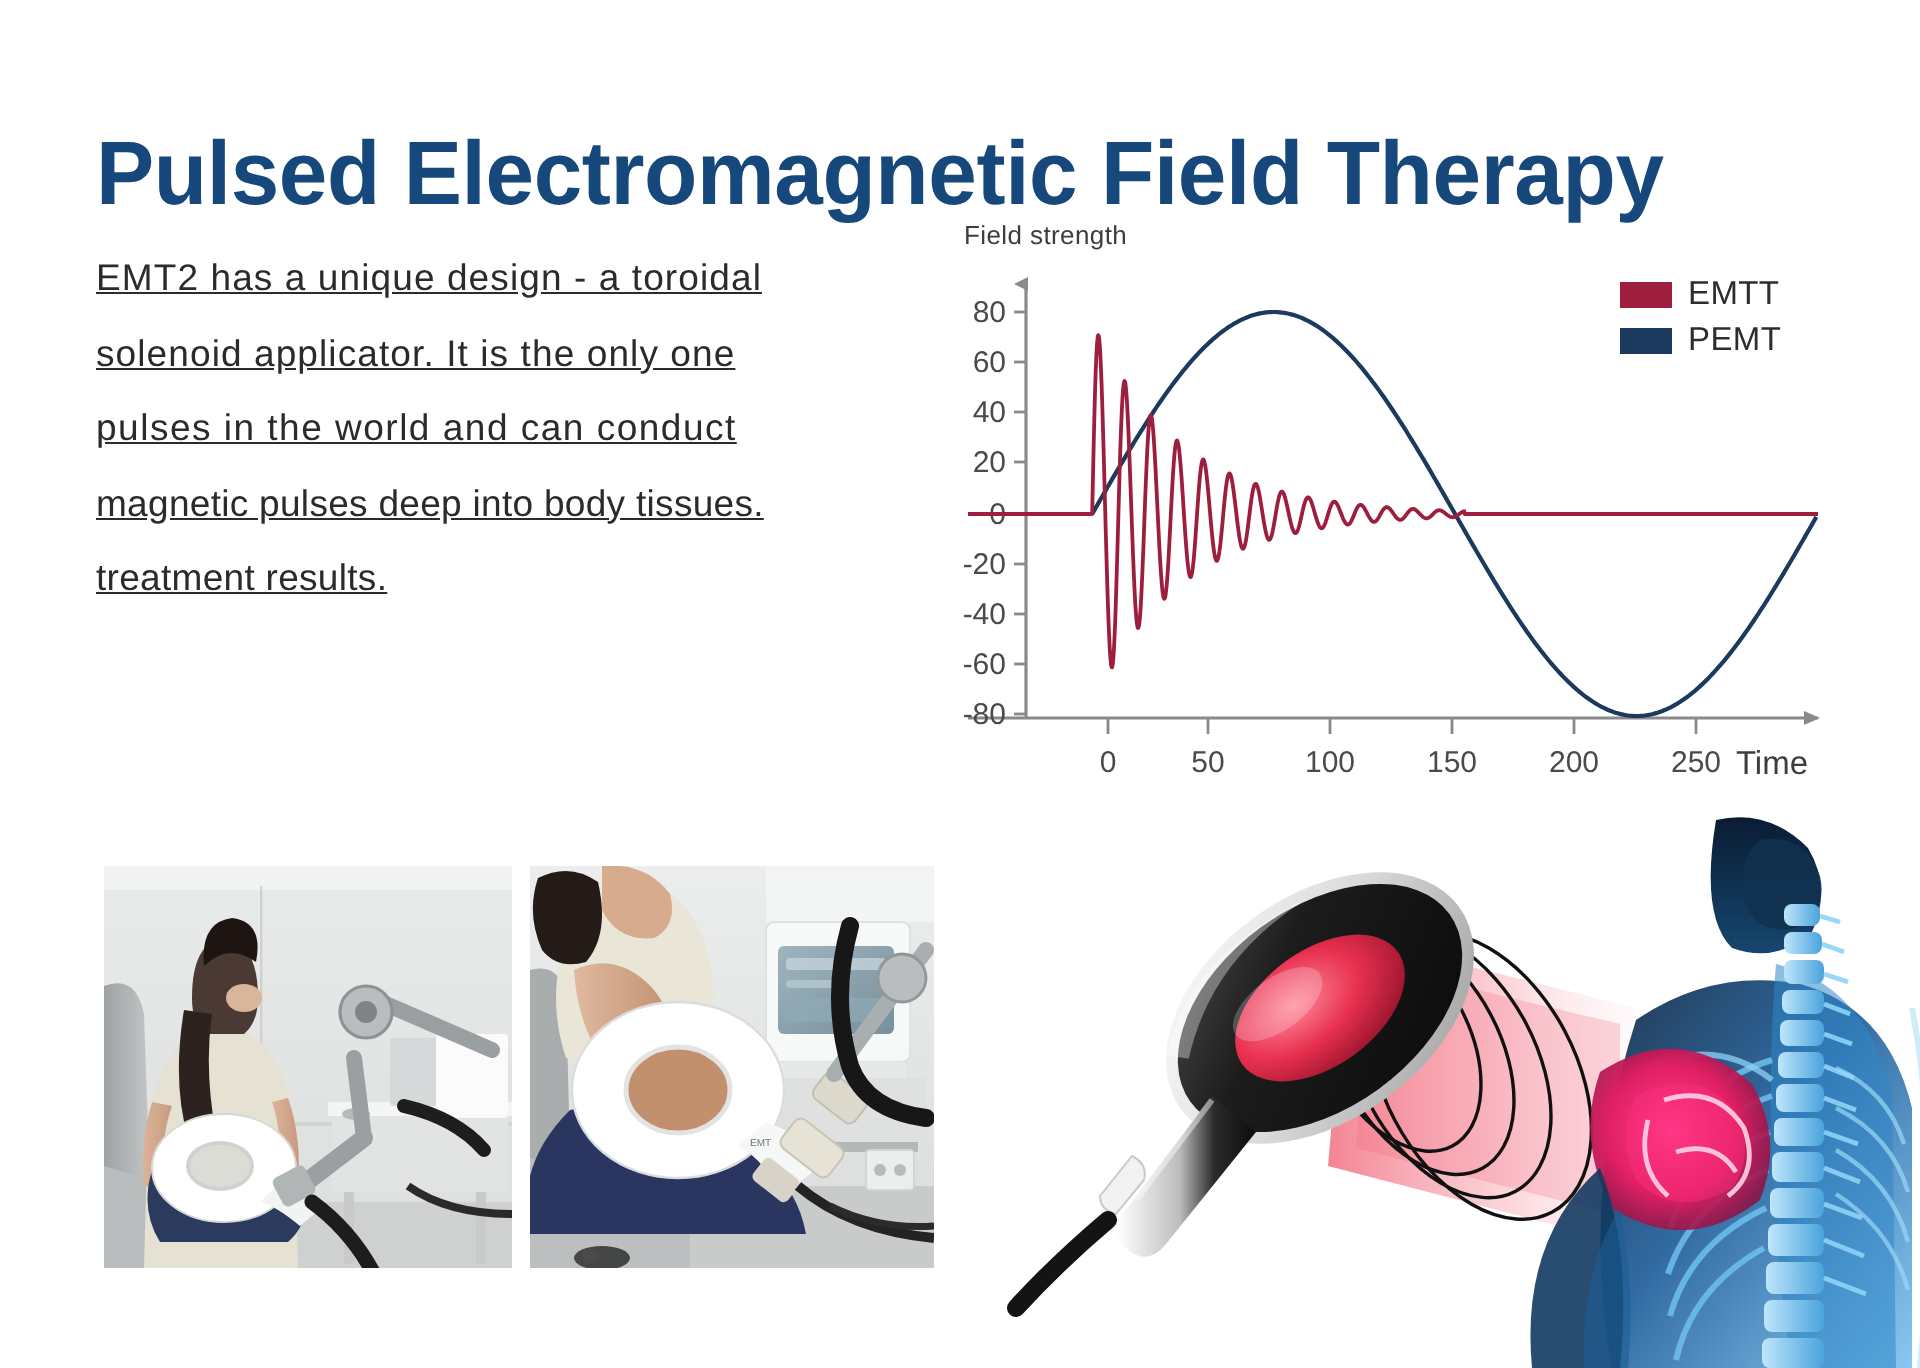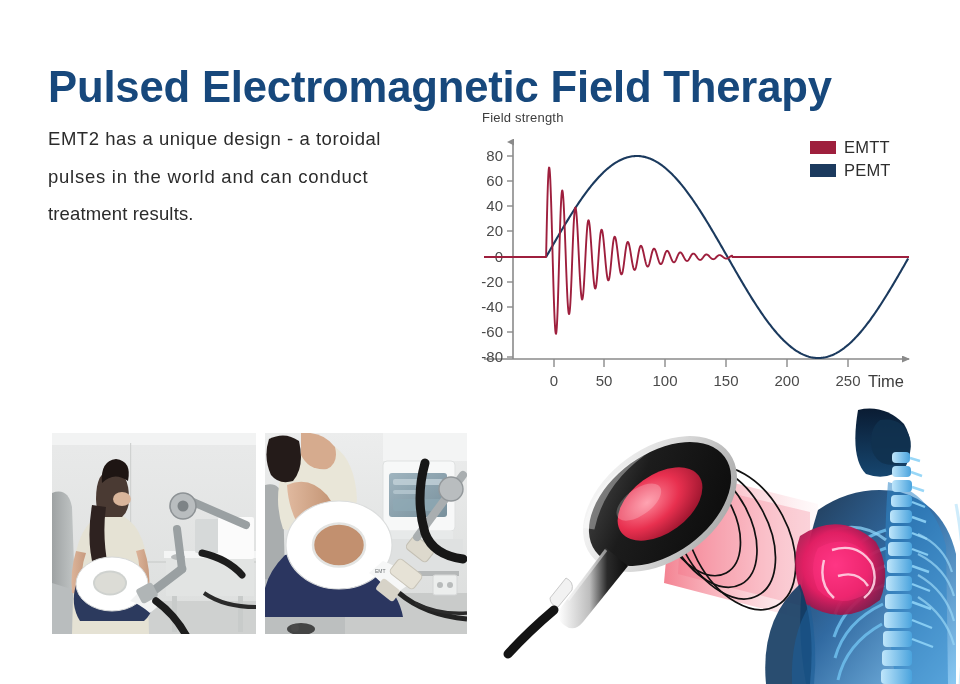--- a/index.html
+++ b/index.html
@@ -36,20 +36,21 @@
 
   
   #body-copy {
     position: absolute;
     left: 48px;
     top: 120px;
     width: 404px;
     font-size: 18.5px;
     line-height: 37.5px;
     color: #2b2b2b;
+    text-decoration: underline;
   }
   #body-copy .ln { display: block; white-space: nowrap; }
   #body-copy .ln.sp1 { letter-spacing: 0.55px; }
   #body-copy .ln.sp2 { letter-spacing: 1.55px; }
   #body-copy .ln.sp3 { letter-spacing: 0.75px; }
   #body-copy .ln.sp4 { letter-spacing: 0.15px; }
 
   
   #chart-panel {
     position: absolute;
@@ -114,21 +115,23 @@
     overflow: hidden;
   }
 </style>
 </head>
 <body style="background: rgb(255, 255, 255);">
 
 <h1 id="page-title" style="color: rgb(23, 72, 124);">Pulsed Electromagnetic Field Therapy</h1>
 
 <div id="body-copy">
   <span class="ln sp1">EMT2 has a unique design - a toroidal</span>
+  <span class="ln sp1">solenoid applicator. It is the only one</span>
   <span class="ln sp3">pulses in the world and can conduct</span>
+  <span class="ln sp4">magnetic pulses deep into body tissues.</span>
   <span class="ln sp4">treatment results.</span>
 </div>
 
 <div id="chart-panel">
 
   <div id="chart-title">Field strength</div>
 
   <svg id="chart-svg" width="462" height="296" viewBox="0 0 462 296">
     <defs>
       <marker id="arrowUp" markerWidth="7" markerHeight="7" refX="3.5" refY="6" orient="auto-start-reverse" markerUnits="userSpaceOnUse">

